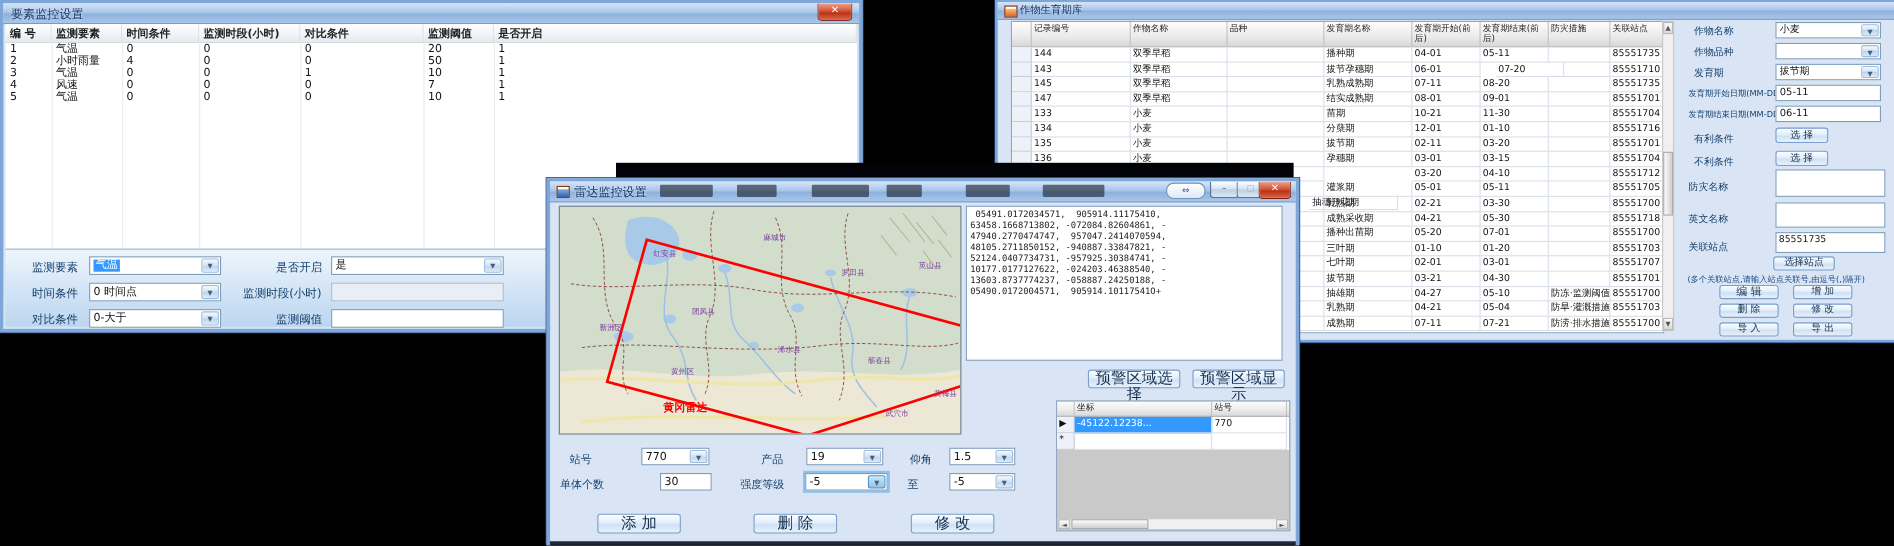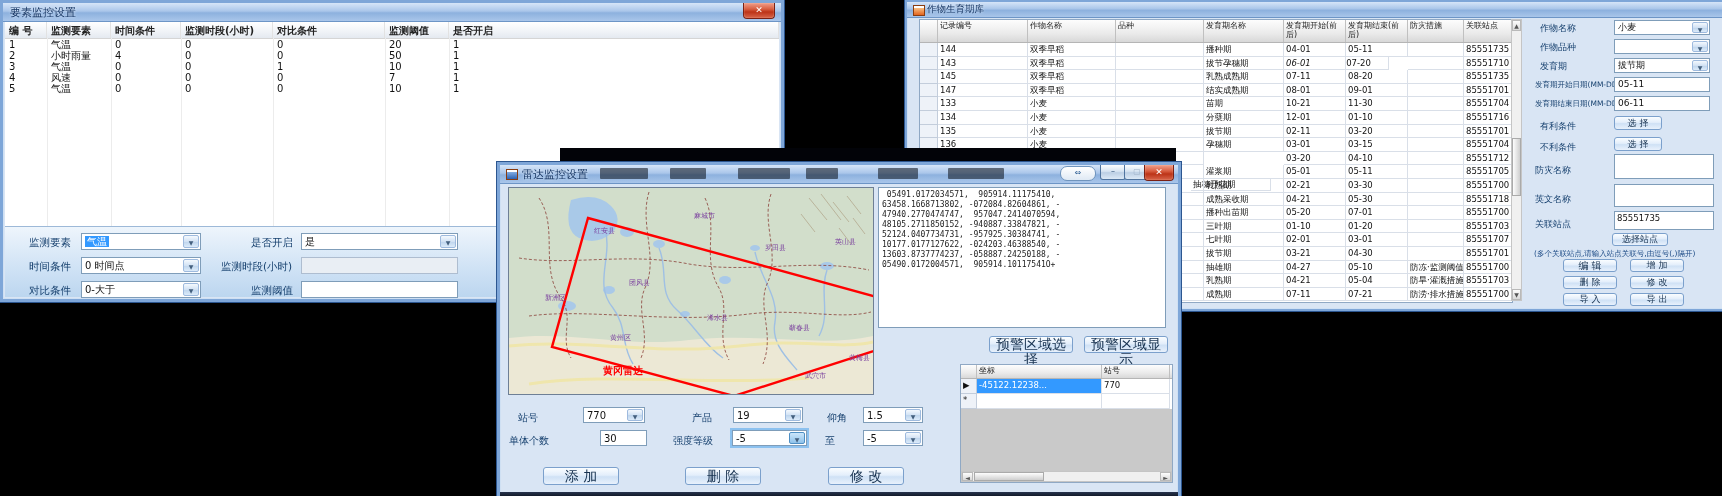--- a/index.html
+++ b/index.html
@@ -217,22 +217,22 @@
             <div class="c" style="left: 426px; width: 62px; height: 13.6px;">05-11</div>
             <div class="c" style="left: 488px; width: 56px; height: 13.6px;"></div>
             <div class="c" style="left: 544px; width: 66px; height: 13.6px;">85551735</div>
           </div>
           <div class="g-row" style="height: 13.6px;">
             <div class="c rh" style="left: 0px; width: 18px; height: 13.6px;"></div>
             <div class="c" style="left: 18px; width: 90px; height: 13.6px;">143</div>
             <div class="c" style="left: 108px; width: 88px; height: 13.6px;">双季早稻</div>
             <div class="c" style="left: 196px; width: 88px; height: 13.6px;"></div>
             <div class="c" style="left: 284px; width: 80px; height: 13.6px;">拔节孕穗期</div>
-            <div class="c" style="left: 364px; width: 62px; height: 13.6px; font-style: italic;">06-01</div>
-            <div class="c" style="left: 407px; width: 62px; height: 13.6px; text-align: center;">07-20</div>
+            <div class="c" style="left: 364px; width: 62px; height: 13.6px;">06-01</div>
+            <div class="c" style="left: 440px; width: 62px; height: 13.6px;">07-20</div>
             <div class="c" style="left: 488px; width: 56px; height: 13.6px;"></div>
             <div class="c" style="left: 544px; width: 66px; height: 13.6px;">85551710</div>
           </div>
           <div class="g-row" style="height: 13.6px;">
             <div class="c rh" style="left: 0px; width: 18px; height: 13.6px;"></div>
             <div class="c" style="left: 18px; width: 90px; height: 13.6px;">145</div>
             <div class="c" style="left: 108px; width: 88px; height: 13.6px;">双季早稻</div>
             <div class="c" style="left: 196px; width: 88px; height: 13.6px;"></div>
             <div class="c" style="left: 284px; width: 80px; height: 13.6px;">乳熟成熟期</div>
             <div class="c" style="left: 364px; width: 62px; height: 13.6px;">07-11</div>

